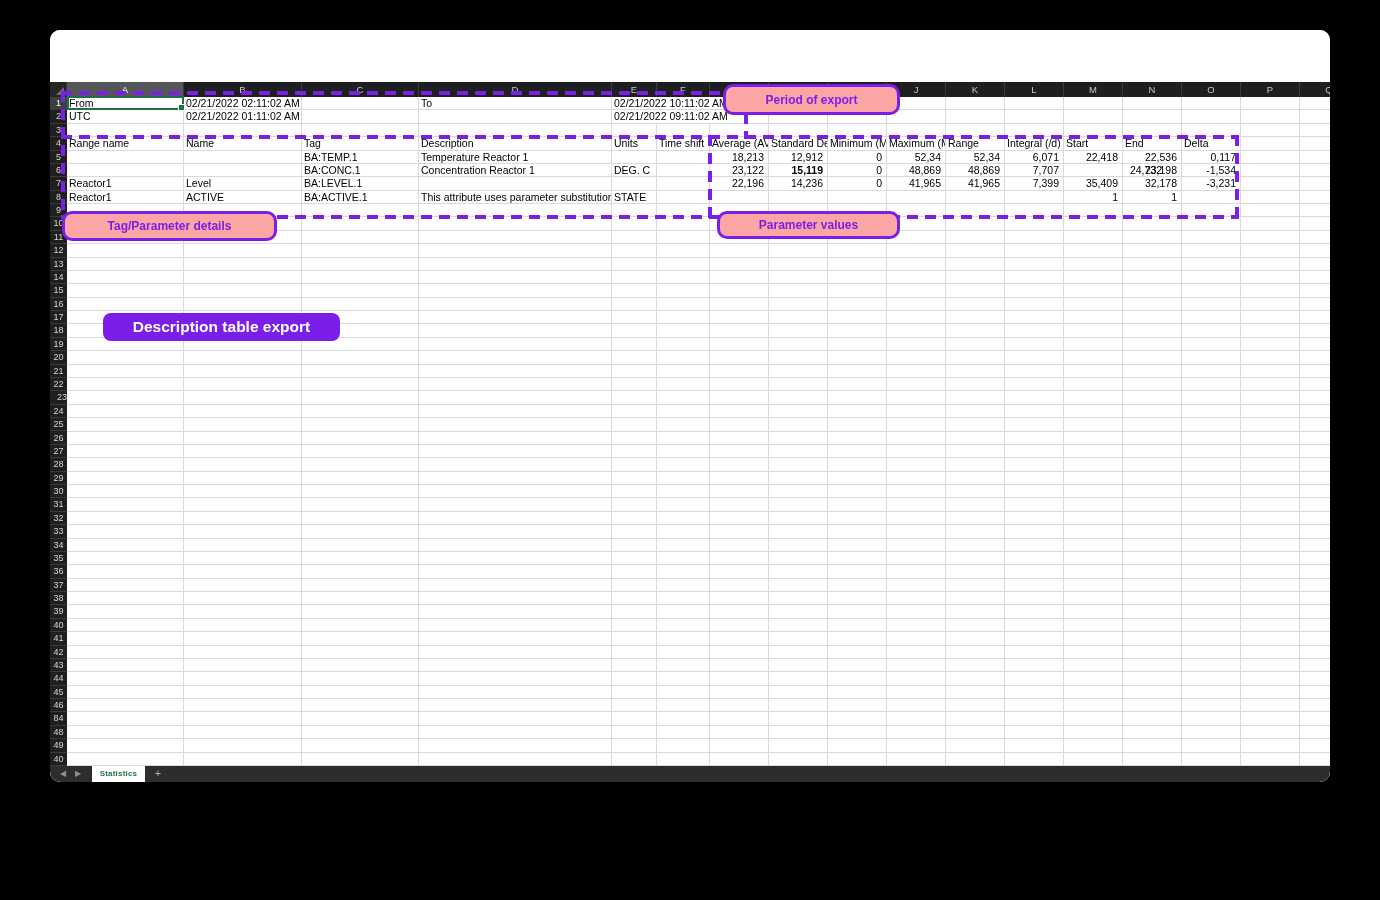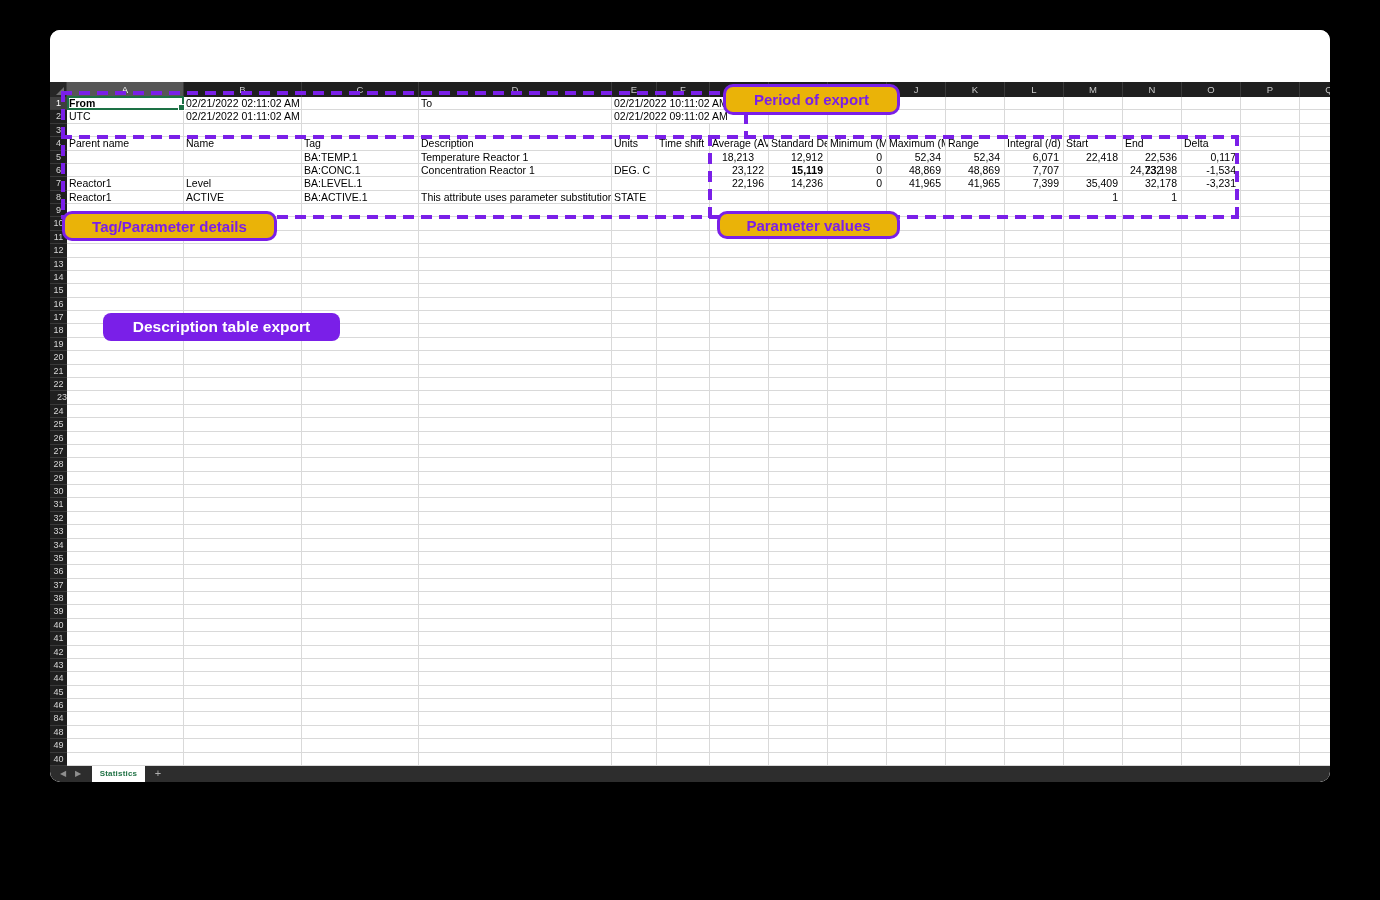--- a/index.html
+++ b/index.html
@@ -37,22 +37,22 @@
   .navarr{position:absolute;top:0;height:16px;line-height:16px;color:#8f8f8f;font-size:8px;width:14px;text-align:center;cursor:default;}
   .sheettab{position:absolute;left:42px;top:0;height:16px;width:53px;background:#fff;
     color:#217346;font-size:8px;font-weight:bold;text-align:center;line-height:16px;letter-spacing:.2px;}
   .addsheet{position:absolute;left:100px;top:0;height:16px;width:16px;color:#b0b0b0;font-size:11px;
     text-align:center;line-height:15px;}
   
   .hdash{position:absolute;height:4px;z-index:20;
     background:repeating-linear-gradient(90deg,#7a1fe8 0 11px,transparent 11px 18px);}
   .vdash{position:absolute;width:4px;z-index:20;
     background:repeating-linear-gradient(180deg,#7a1fe8 0 11px,transparent 11px 18px);}
-  .callout{position:absolute;z-index:30;background:#eab308;border:3.5px solid #7a1fe8;border-radius:10px;
-    color:#7a1fe8;font-weight:bold;font-size:15px;display:flex;align-items:center;justify-content:center;
+  .callout{position:absolute;z-index:30;background:#fca5a5;border:3.5px solid #7a1fe8;border-radius:10px;
+    color:#7a1fe8;font-weight:bold;font-size:12px;display:flex;align-items:center;justify-content:center;
     box-sizing:border-box;}
   .solidlabel{position:absolute;z-index:30;background:#7a1fe8;border-radius:8px;color:#fff;
     font-weight:bold;font-size:15.5px;display:flex;align-items:center;justify-content:center;box-sizing:border-box;}
 </style>
 </head>
 <body>
 
 <div class="window">
   <div class="topbar"></div>
 
@@ -142,45 +142,45 @@
         <div class="vline" style="left: 836px;"></div>
         <div class="vline" style="left: 895px;"></div>
         <div class="vline" style="left: 954px;"></div>
         <div class="vline" style="left: 1013px;"></div>
         <div class="vline" style="left: 1072px;"></div>
         <div class="vline" style="left: 1131px;"></div>
         <div class="vline" style="left: 1190px;"></div>
         <div class="vline" style="left: 1249px;"></div>
       </div>
     <div id="cells">
-        <div class="cell" style="left: 17px; top: 0px; height: 12.38px; line-height: 12.38px; font-weight: bold;">From</div>
+        <div class="cell" style="left: 17px; top: 0px; height: 12.38px; line-height: 12.38px;">From</div>
         <div class="cell" style="left: 134px; top: 0px; height: 12.38px; line-height: 12.38px;">02/21/2022 02:11:02 AM</div>
         <div class="cell" style="left: 369px; top: 0px; height: 12.38px; line-height: 12.38px;">To</div>
         <div class="cell bg" style="left: 562px; top: 0px; height: 12.38px; line-height: 12.38px;">02/21/2022 10:11:02 AM</div>
         <div class="cell" style="left: 17px; top: 13.38px; height: 12.38px; line-height: 12.38px;">UTC</div>
         <div class="cell" style="left: 134px; top: 13.38px; height: 12.38px; line-height: 12.38px;">02/21/2022 01:11:02 AM</div>
         <div class="cell bg" style="left: 562px; top: 13.38px; height: 12.38px; line-height: 12.38px;">02/21/2022 09:11:02 AM</div>
-        <div class="cell clip" style="left: 17px; top: 40.14px; height: 12.38px; line-height: 12.38px; width: 116px;">Parent name</div>
+        <div class="cell clip" style="left: 17px; top: 40.14px; height: 12.38px; line-height: 12.38px; width: 116px;">Range name</div>
         <div class="cell clip" style="left: 134px; top: 40.14px; height: 12.38px; line-height: 12.38px; width: 117px;">Name</div>
         <div class="cell clip" style="left: 252px; top: 40.14px; height: 12.38px; line-height: 12.38px; width: 116px;">Tag</div>
         <div class="cell clip" style="left: 369px; top: 40.14px; height: 12.38px; line-height: 12.38px; width: 192px;">Description</div>
         <div class="cell clip" style="left: 562px; top: 40.14px; height: 12.38px; line-height: 12.38px; width: 44px;">Units</div>
         <div class="cell clip" style="left: 607px; top: 40.14px; height: 12.38px; line-height: 12.38px; width: 52px;">Time shift</div>
         <div class="cell clip" style="left: 660px; top: 40.14px; height: 12.38px; line-height: 12.38px; width: 58px;">Average (AVG</div>
         <div class="cell clip" style="left: 719px; top: 40.14px; height: 12.38px; line-height: 12.38px; width: 58px;">Standard Dev</div>
         <div class="cell clip" style="left: 778px; top: 40.14px; height: 12.38px; line-height: 12.38px; width: 58px;">Minimum (M</div>
         <div class="cell clip" style="left: 837px; top: 40.14px; height: 12.38px; line-height: 12.38px; width: 58px;">Maximum (M</div>
         <div class="cell clip" style="left: 896px; top: 40.14px; height: 12.38px; line-height: 12.38px; width: 58px;">Range</div>
         <div class="cell clip" style="left: 955px; top: 40.14px; height: 12.38px; line-height: 12.38px; width: 58px;">Integral (/d)</div>
         <div class="cell clip" style="left: 1014px; top: 40.14px; height: 12.38px; line-height: 12.38px; width: 58px;">Start</div>
         <div class="cell clip" style="left: 1073px; top: 40.14px; height: 12.38px; line-height: 12.38px; width: 58px;">End</div>
         <div class="cell clip" style="left: 1132px; top: 40.14px; height: 12.38px; line-height: 12.38px; width: 58px;">Delta</div>
         <div class="cell" style="left: 252px; top: 54px; height: 12.38px; line-height: 12.38px;">BA:TEMP.1</div>
         <div class="cell" style="left: 369px; top: 53.52px; height: 12.38px; line-height: 12.38px;">Temperature Reactor 1</div>
-        <div class="cell r" style="left: 660px; top: 53.52px; height: 12.38px; line-height: 12.38px; width: 58px; text-align: center;">18,213</div>
+        <div class="cell r" style="left: 660px; top: 53.52px; height: 12.38px; line-height: 12.38px; width: 58px;">18,213</div>
         <div class="cell r" style="left: 719px; top: 53.52px; height: 12.38px; line-height: 12.38px; width: 58px;">12,912</div>
         <div class="cell r" style="left: 778px; top: 53.52px; height: 12.38px; line-height: 12.38px; width: 58px;">0</div>
         <div class="cell r" style="left: 837px; top: 53.52px; height: 12.38px; line-height: 12.38px; width: 58px;">52,34</div>
         <div class="cell r" style="left: 896px; top: 53.52px; height: 12.38px; line-height: 12.38px; width: 58px;">52,34</div>
         <div class="cell r" style="left: 955px; top: 53.52px; height: 12.38px; line-height: 12.38px; width: 58px;">6,071</div>
         <div class="cell r" style="left: 1014px; top: 53.52px; height: 12.38px; line-height: 12.38px; width: 58px;">22,418</div>
         <div class="cell r" style="left: 1073px; top: 53.52px; height: 12.38px; line-height: 12.38px; width: 58px;">22,536</div>
         <div class="cell r" style="left: 1132px; top: 53.52px; height: 12.38px; line-height: 12.38px; width: 58px;">0,117</div>
         <div class="cell" style="left: 252px; top: 66.9px; height: 12.38px; line-height: 12.38px;">BA:CONC.1</div>
         <div class="cell" style="left: 369px; top: 66.9px; height: 12.38px; line-height: 12.38px;">Concentration Reactor 1</div>

